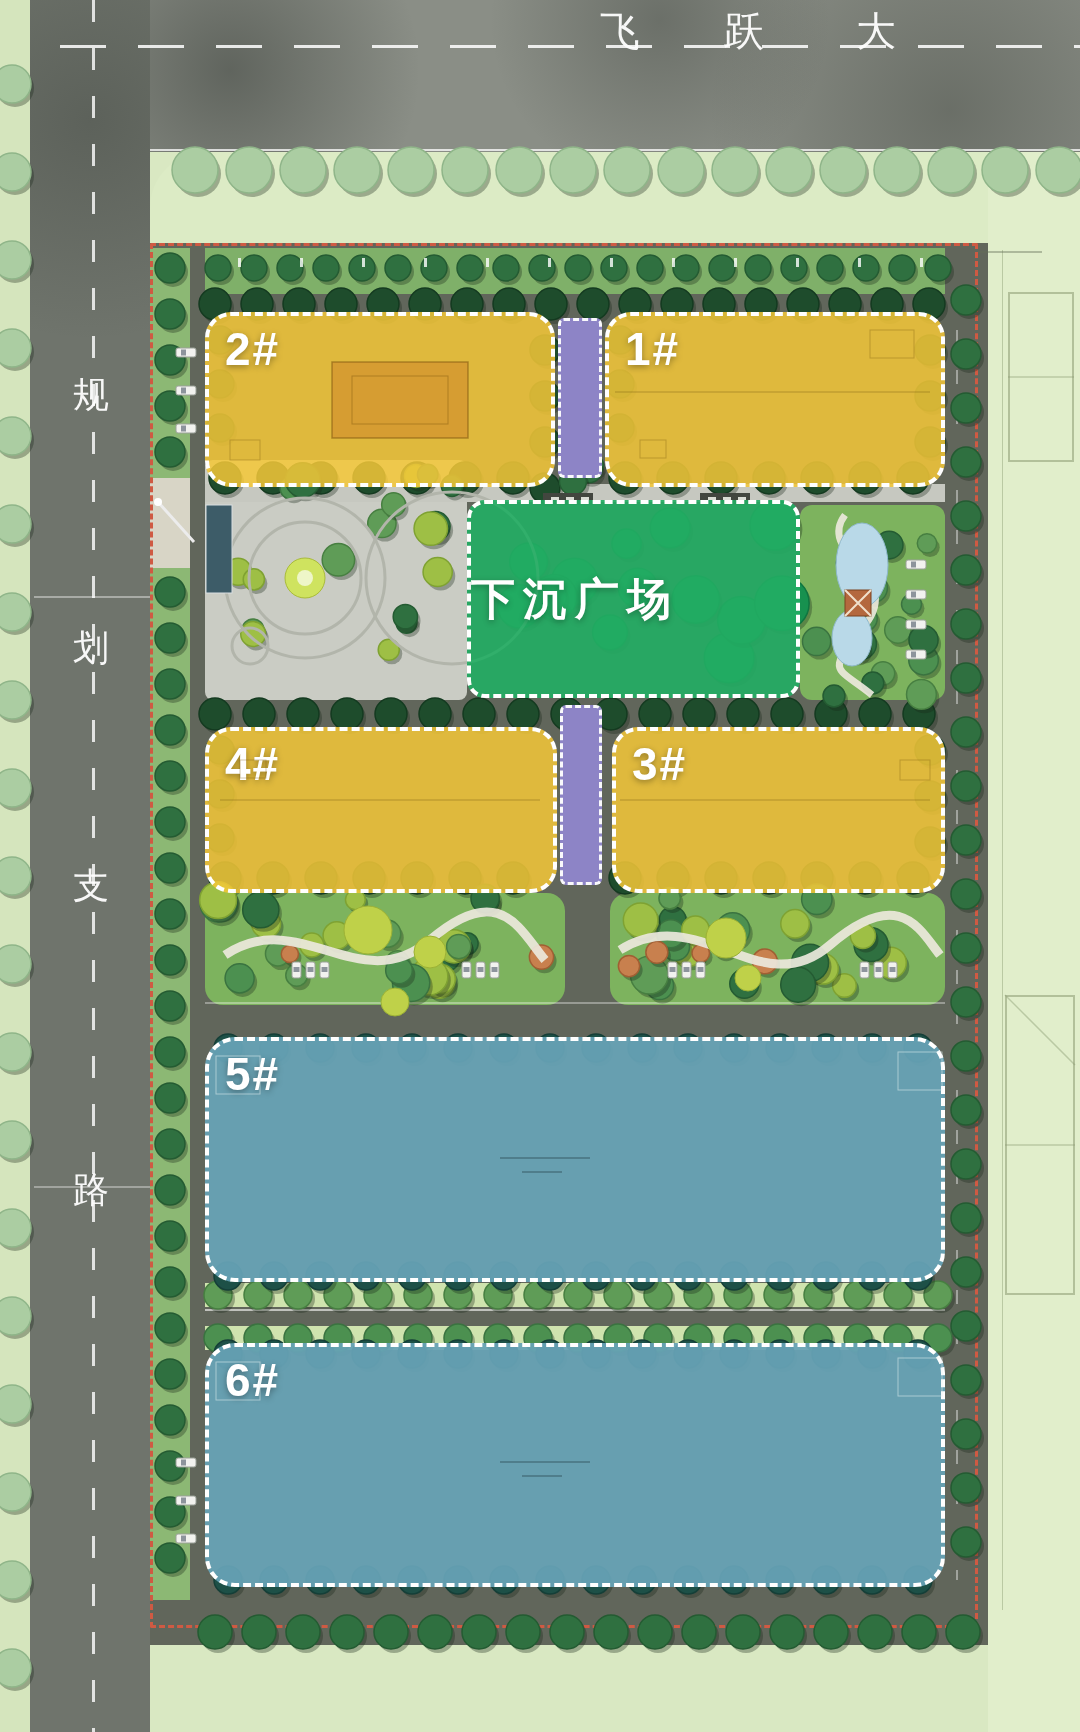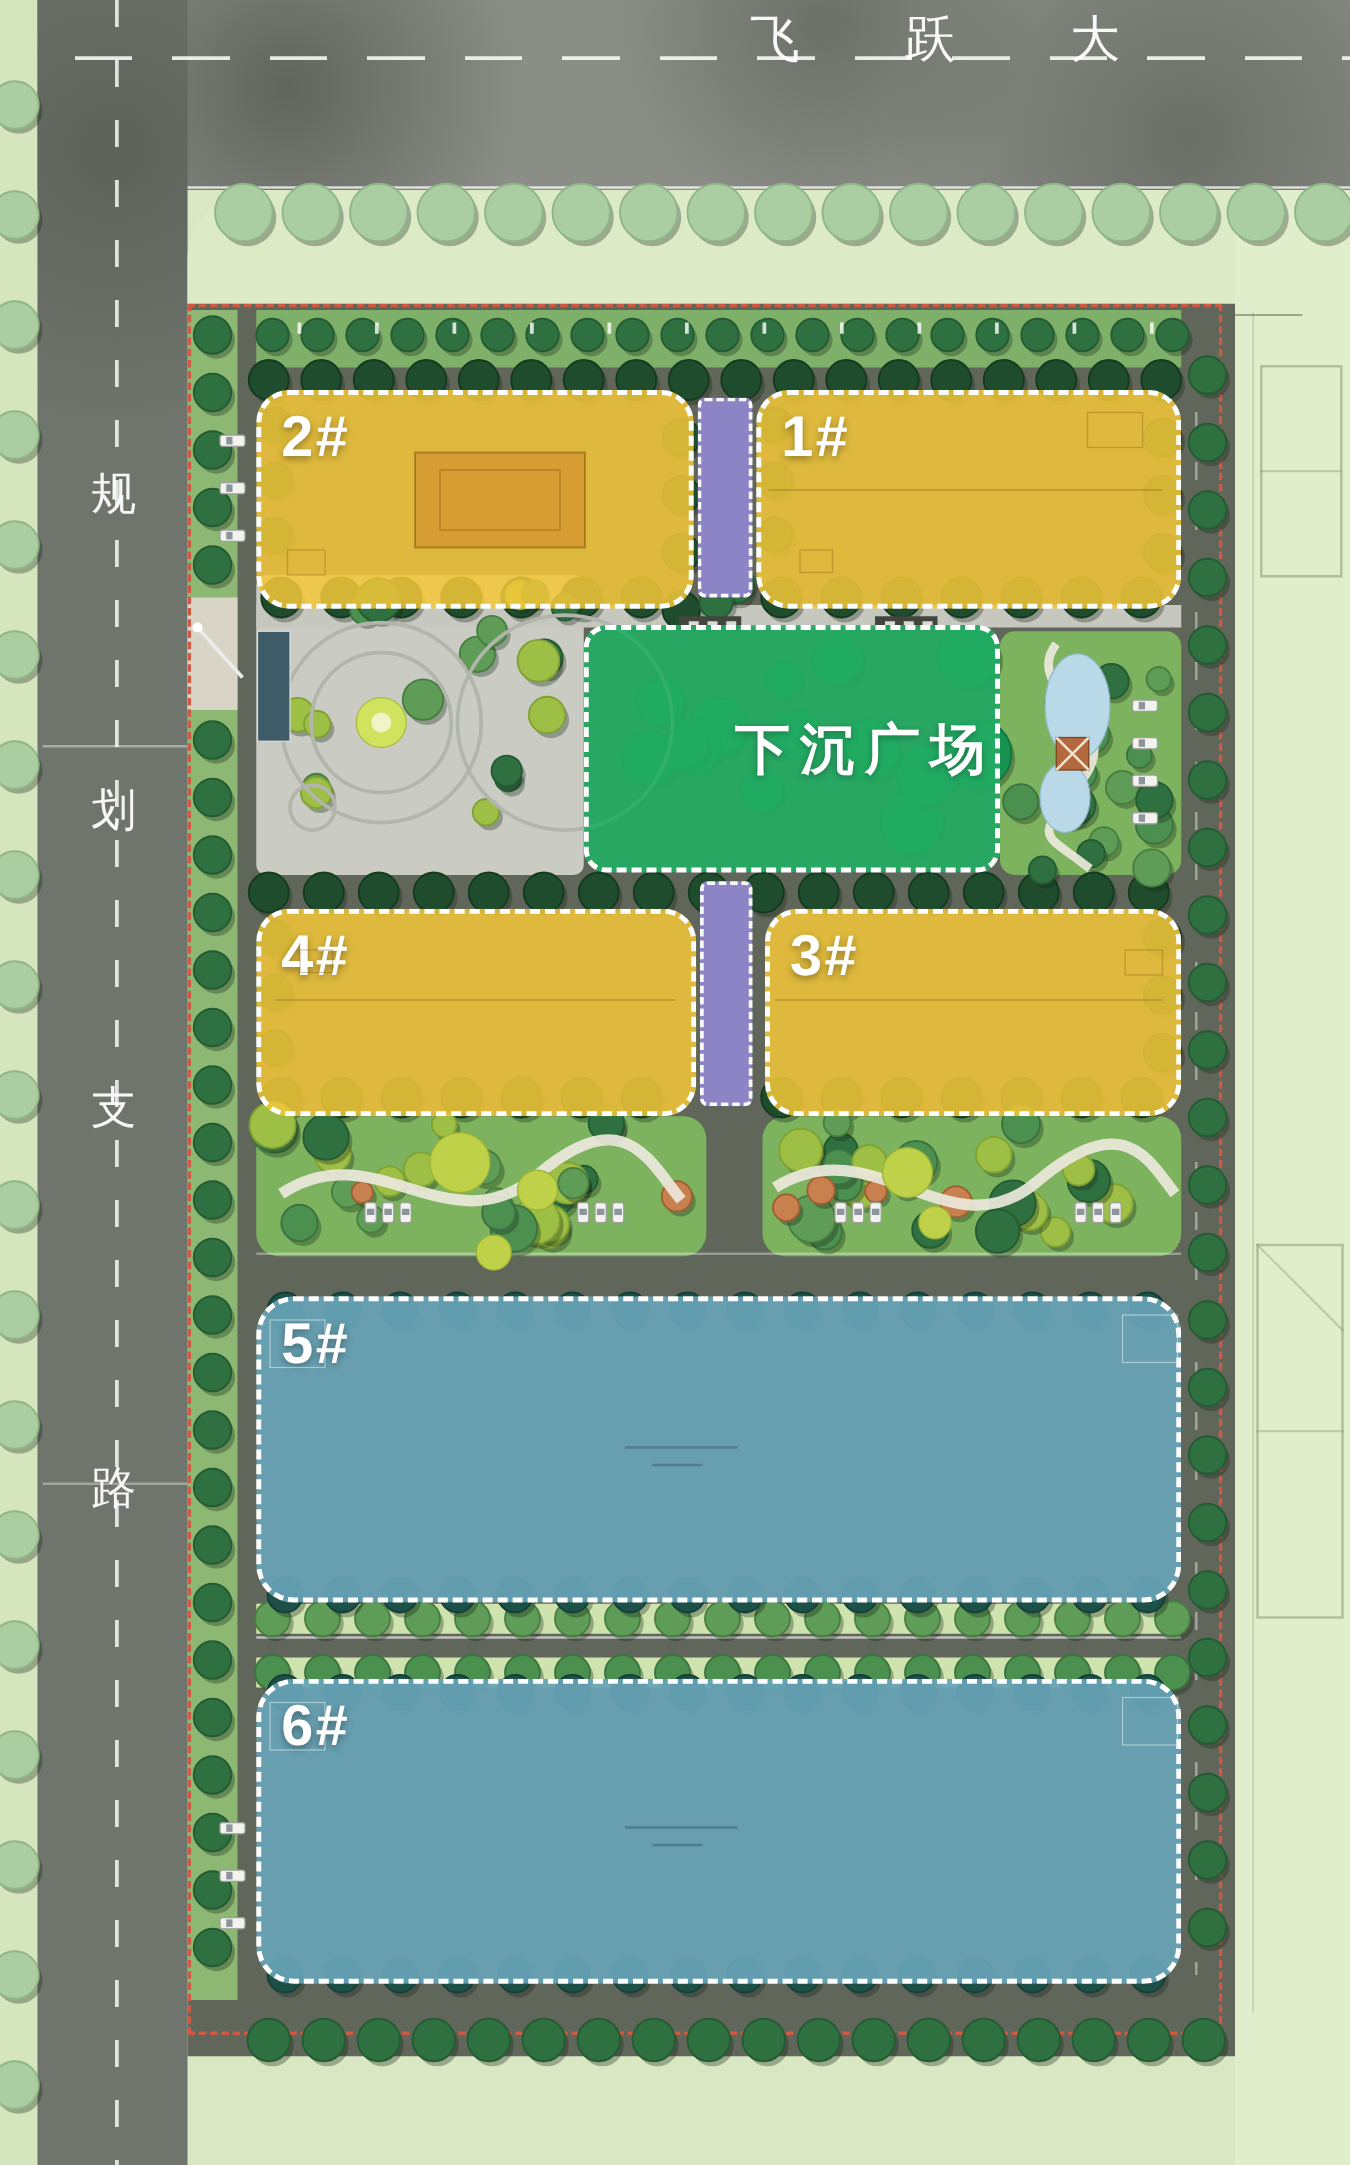--- a/index.html
+++ b/index.html
@@ -49,21 +49,21 @@
   
   .bldg{position:absolute;border:4px dashed #ffffff;box-sizing:border-box;border-radius:26px;}
   .yellow{background:rgba(243,199,56,.86);}
   .blue{background:rgba(103,164,183,.93);}
   .lbl{position:absolute;top:6px;left:16px;font-weight:bold;font-size:46px;color:#ffffff;
        text-shadow:0 2px 6px rgba(0,0,0,.35);letter-spacing:2px;}
   .corr{position:absolute;background:#8d84c6;border:3px dashed rgba(255,255,255,.95);
         box-sizing:border-box;border-radius:6px;}
   .plaza{position:absolute;left:467px;top:500px;width:333px;height:198px;
          background:rgba(34,174,100,.9);border:4px dashed #ffffff;box-sizing:border-box;
-         border-radius:18px;display:flex;align-items:center;justify-content:flex-end;}
+         border-radius:18px;display:flex;align-items:center;justify-content:flex-start;}
   .plaza-lbl{font-size:44px;font-weight:bold;color:#ffffff;letter-spacing:8px;
              text-shadow:0 2px 6px rgba(0,0,0,.3);}
   
   .roadchar{position:absolute;color:#ffffff;font-family:"DejaVu Serif","Liberation Serif",serif;
             width:48px;text-align:center;opacity:.95;}
   .rc-top{top:4px;font-size:40px;}
   .rc-left{left:67px;font-size:36px;}
   svg.layer{position:absolute;left:0;top:0;}
 </style>
 </head>

